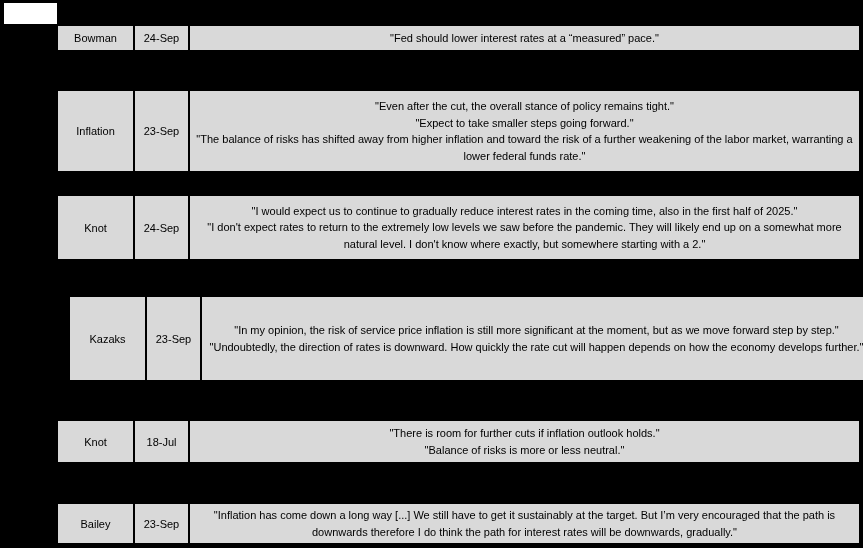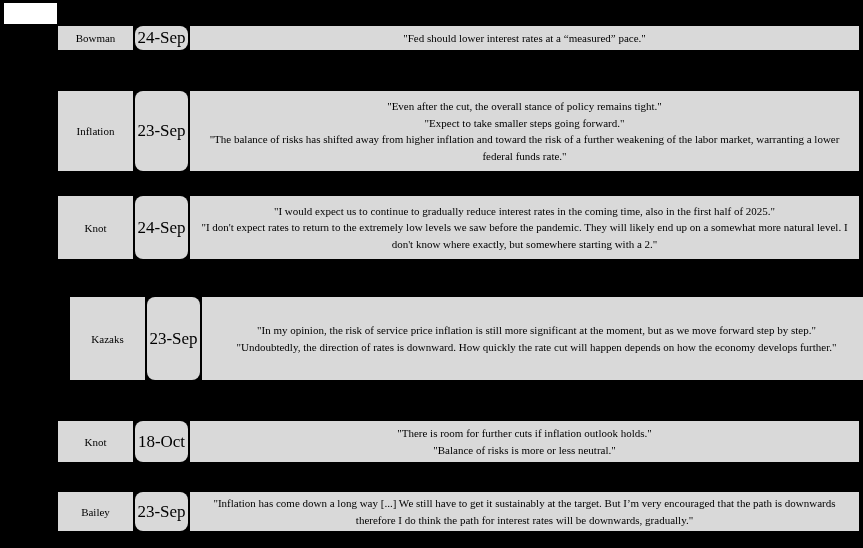--- a/index.html
+++ b/index.html
@@ -6,21 +6,21 @@
     margin: 0;
     padding: 0;
     background: #000;
   }
   .stage {
     position: relative;
     width: 863px;
     height: 548px;
     background: #000000;
     overflow: hidden;
-    font-family: Liberation Serif, serif;
+    font-family: Liberation Sans, sans-serif;
     color: #000000;
   }
   .whitebox {
     position: absolute;
     left: 4px;
     top: 3px;
     width: 53px;
     height: 21px;
     background: #ffffff;
   }
@@ -32,38 +32,38 @@
     gap: 2px;
   }
   .cell {
     background: #d9d9d9;
     display: flex;
     align-items: center;
     justify-content: center;
     box-sizing: border-box;
   }
   .cell.name  { width: 75px; flex: 0 0 75px; font-size: 11px; }
-  .cell.date  { width: 53px; flex: 0 0 53px; font-size: 17px; border-radius: 8px; }
+  .cell.date  { width: 53px; flex: 0 0 53px; font-size: 11px; }
   .cell.quote {
     flex: 1 1 auto;
     flex-direction: column;
     justify-content: center;
     text-align: center;
     font-size: 11px;
     line-height: 16.5px;
     padding: 1px 4px;
   }
   .qline { width: 100%; }
   
   .r1 { top: 26px;  height: 24px; }
   .r2 { top: 91px;  height: 80px; }
   .r3 { top: 196px; height: 63px; }
   .r4 { top: 297px; height: 83px; padding-left: 12px; }
   .r5 { top: 421px; height: 41px; }
-  .r6 { top: 492px; height: 39px; }
+  .r6 { top: 504px; height: 39px; }
   .r1 .cell, .r2 .cell, .r3 .cell, .r4 .cell, .r5 .cell, .r6 .cell { height: 100%; }
 </style>
 </head>
 <body>
 
 <div class="stage">
 
   <div class="whitebox"></div>
 
   <div class="trow r1">
@@ -97,21 +97,21 @@
     <div class="cell name">Kazaks</div>
     <div class="cell date">23-Sep</div>
     <div class="cell quote">
       <div class="qline">"In my opinion, the risk of service price inflation is still more significant at the moment, but as we move forward step by step."</div>
       <div class="qline">"Undoubtedly, the direction of rates is downward. How quickly the rate cut will happen depends on how the economy develops further."</div>
     </div>
   </div>
 
   <div class="trow r5">
     <div class="cell name">Knot</div>
-    <div class="cell date">18-Oct</div>
+    <div class="cell date">18-Jul</div>
     <div class="cell quote">
       <div class="qline">"There is room for further cuts if inflation outlook holds."</div>
       <div class="qline">"Balance of risks is more or less neutral."</div>
     </div>
   </div>
 
   <div class="trow r6">
     <div class="cell name">Bailey</div>
     <div class="cell date">23-Sep</div>
     <div class="cell quote">

